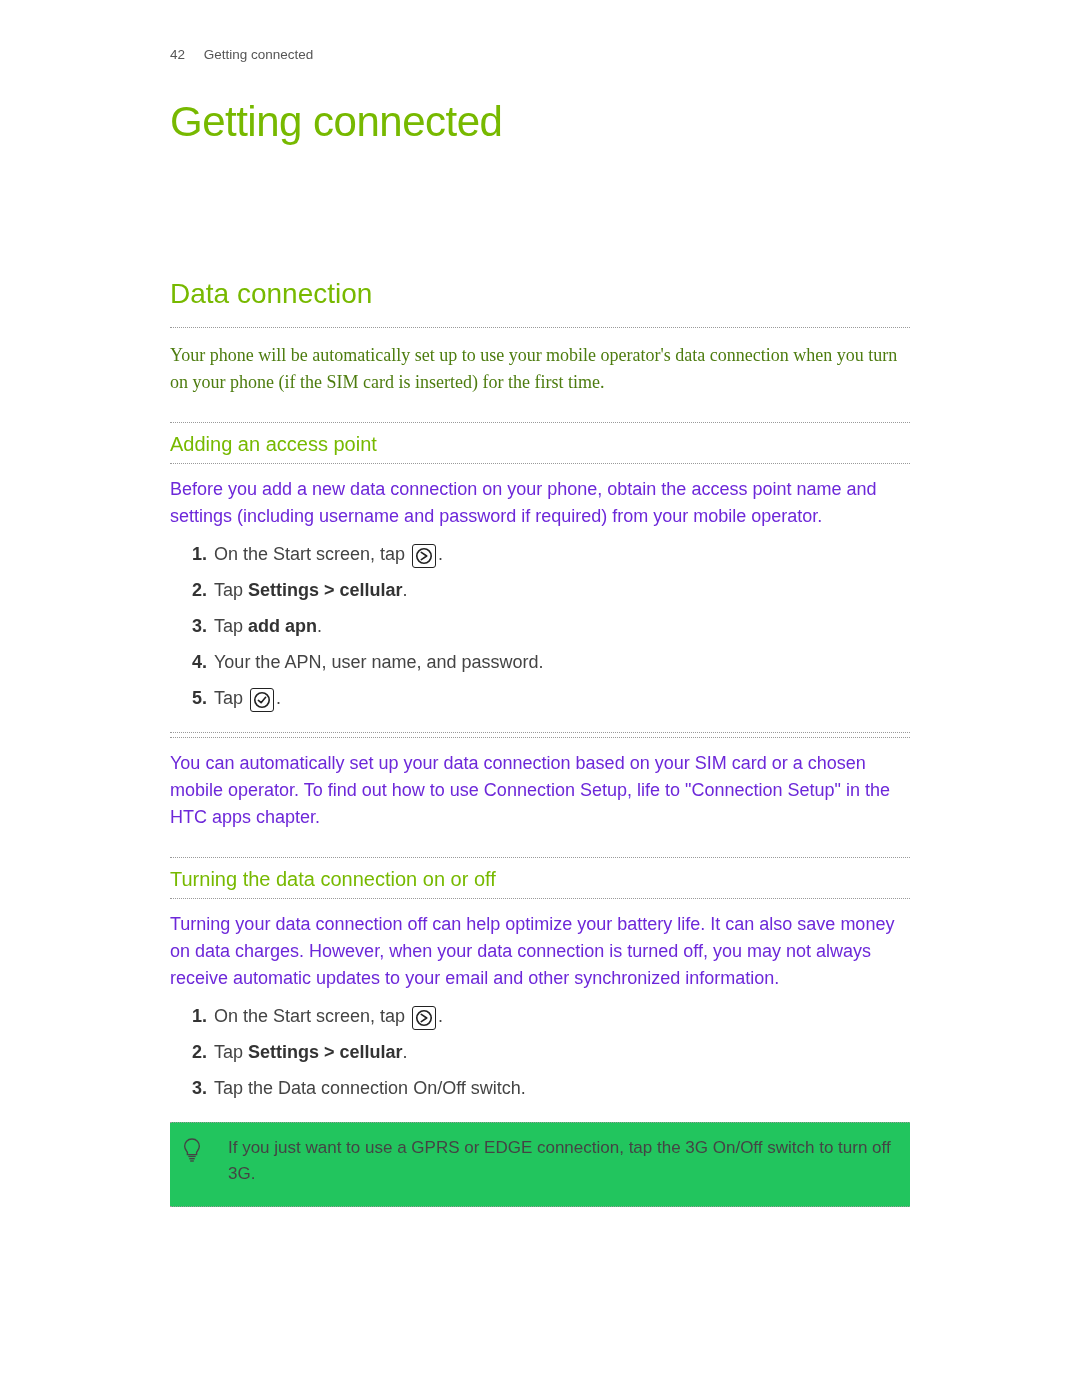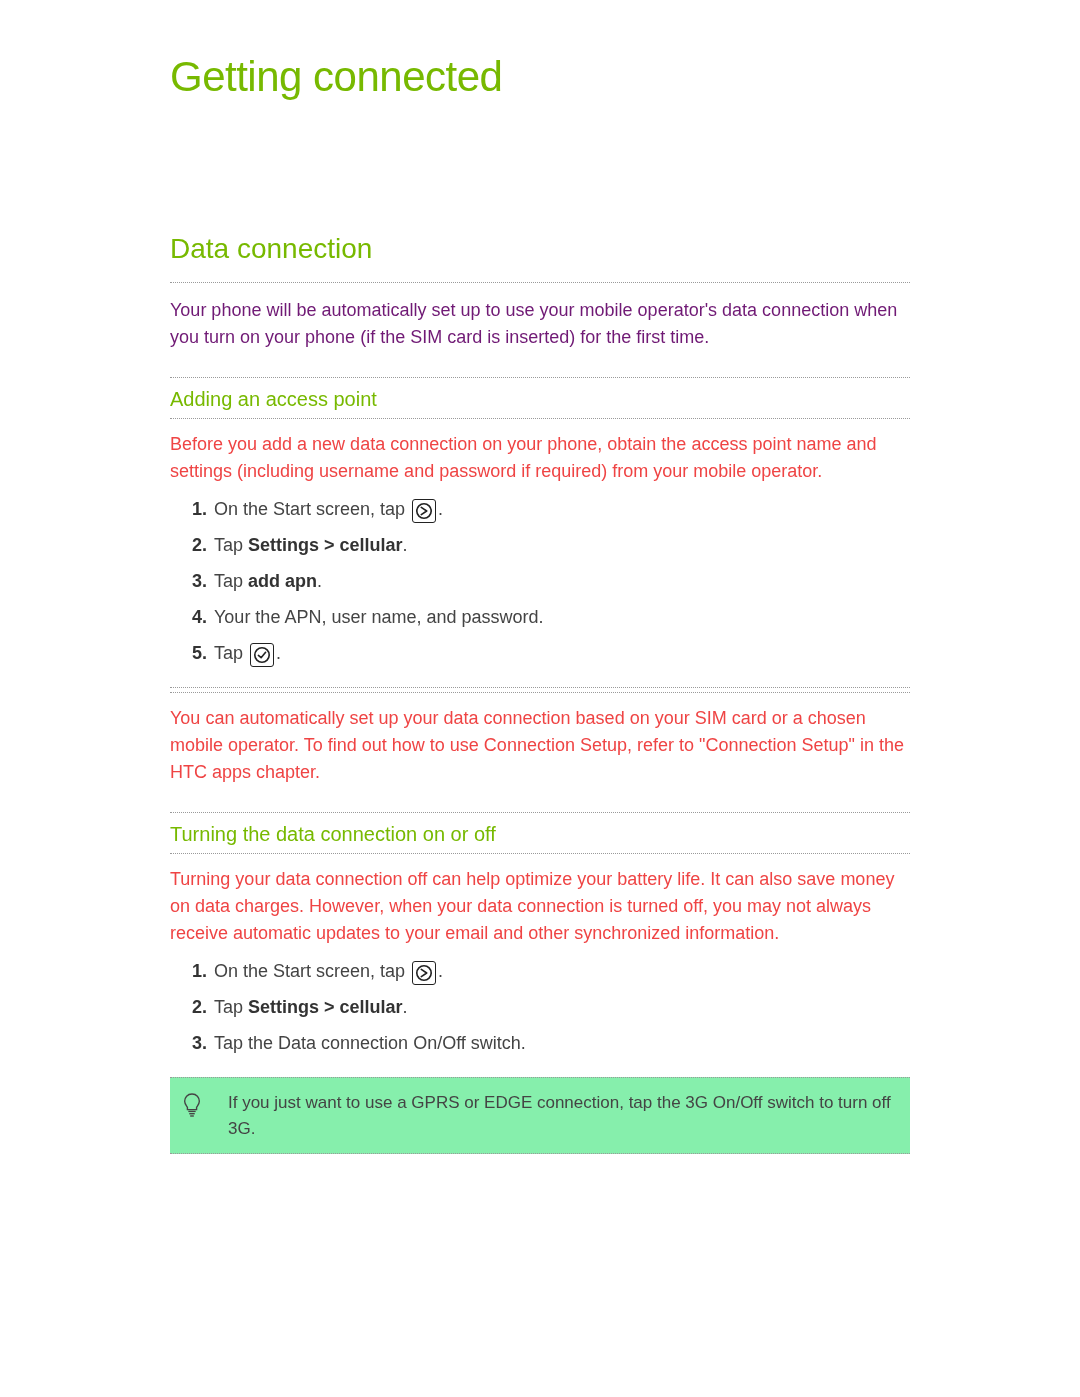--- a/index.html
+++ b/index.html
@@ -36,36 +36,37 @@
       margin-bottom: 12px;
     }
     .dot-rule {
       border: none;
       border-top: 1.5px dotted #9a9a9a;
       margin: 0;
     }
     .intro-p {
       margin-top: 14px;
       margin-bottom: 26px;
-      color: #701a75;
+      color: #4d7c0f;
+      font-family: Liberation Serif, serif;
     }
     h3 {
       font-size: 20px;
       font-weight: 400;
       color: #77b900;
       margin-top: 6px;
       margin-bottom: 0;
     }
     .h3-rule-after {
       margin-top: 4px;
       margin-bottom: 12px;
     }
     .section-p {
       margin-bottom: 10px;
-      color: #ef4444;
+      color: #6d28d9;
     }
     ol.steps {
       list-style: none;
       counter-reset: step;
       margin: 8px 0 20px 22px;
       color: #444;
     }
     ol.steps > li {
       counter-increment: step;
       position: relative;
@@ -91,45 +92,49 @@
       border: 1.8px solid #222;
       border-radius: 3px;
       vertical-align: -5px;
       margin: 0 2px;
       background: #fff;
     }
     .icon-box svg { width: 18px; height: 18px; }
     .tip-box {
       display: flex;
       align-items: flex-start;
-      background: #86efac;
+      background: #22c55e;
       border-top: 1.5px dotted #999;
       border-bottom: 1.5px dotted #999;
       margin-top: 14px;
-      padding: 12px 14px 12px 0;
+      padding: 12px 14px 20px 0;
       gap: 14px;
     }
     .tip-icon {
       flex: 0 0 44px;
       display: flex;
       justify-content: center;
       padding-top: 2px;
     }
     .tip-icon svg { width: 22px; height: 26px; }
     .tip-text {
       font-size: 17px;
       color: #444;
       line-height: 1.5;
     }
   </style>
 </head>
 <body>
 
 <div class="page">
 
+  <div class="header-line">
+    <span class="header-page-num">42</span>
+    <span>Getting connected</span>
+  </div>
 
   <h1>Getting connected</h1>
 
   <h2>Data connection</h2>
   <hr class="dot-rule">
   <p class="intro-p">Your phone will be automatically set up to use your mobile operator's data connection when you turn on your phone (if the SIM card is inserted) for the first time.</p>
 
   <hr class="dot-rule">
   <h3>Adding an access point</h3>
   <hr class="dot-rule h3-rule-after">
@@ -157,21 +162,21 @@
           <svg viewBox="0 0 20 20">
             <circle cx="10" cy="10" r="8" fill="none" stroke="#222" stroke-width="1.8"></circle>
             <path d="M6 10.5 L9 13 L14 7" fill="none" stroke="#222" stroke-width="1.8" stroke-linecap="round" stroke-linejoin="round"></path>
           </svg>
         </span><span>.</span>
     </li>
   </ol>
 
   <hr class="dot-rule">
   <hr class="dot-rule h3-rule-after">
-  <p class="section-p" style="margin-bottom:26px">You can automatically set up your data connection based on your SIM card or a chosen mobile operator. To find out how to use Connection Setup, refer to "Connection Setup" in the HTC apps chapter.</p>
+  <p class="section-p" style="margin-bottom:26px">You can automatically set up your data connection based on your SIM card or a chosen mobile operator. To find out how to use Connection Setup, life to "Connection Setup" in the HTC apps chapter.</p>
 
   <hr class="dot-rule">
   <h3>Turning the data connection on or off</h3>
   <hr class="dot-rule h3-rule-after">
   <p class="section-p">Turning your data connection off can help optimize your battery life. It can also save money on data charges. However, when your data connection is turned off, you may not always receive automatic updates to your email and other synchronized information.</p>
   <ol class="steps">
     <li>
       <span>On the Start screen, tap </span><span class="icon-box">
           <svg viewBox="0 0 20 20">
             <circle cx="10" cy="10" r="8" fill="none" stroke="#222" stroke-width="1.8"></circle>

